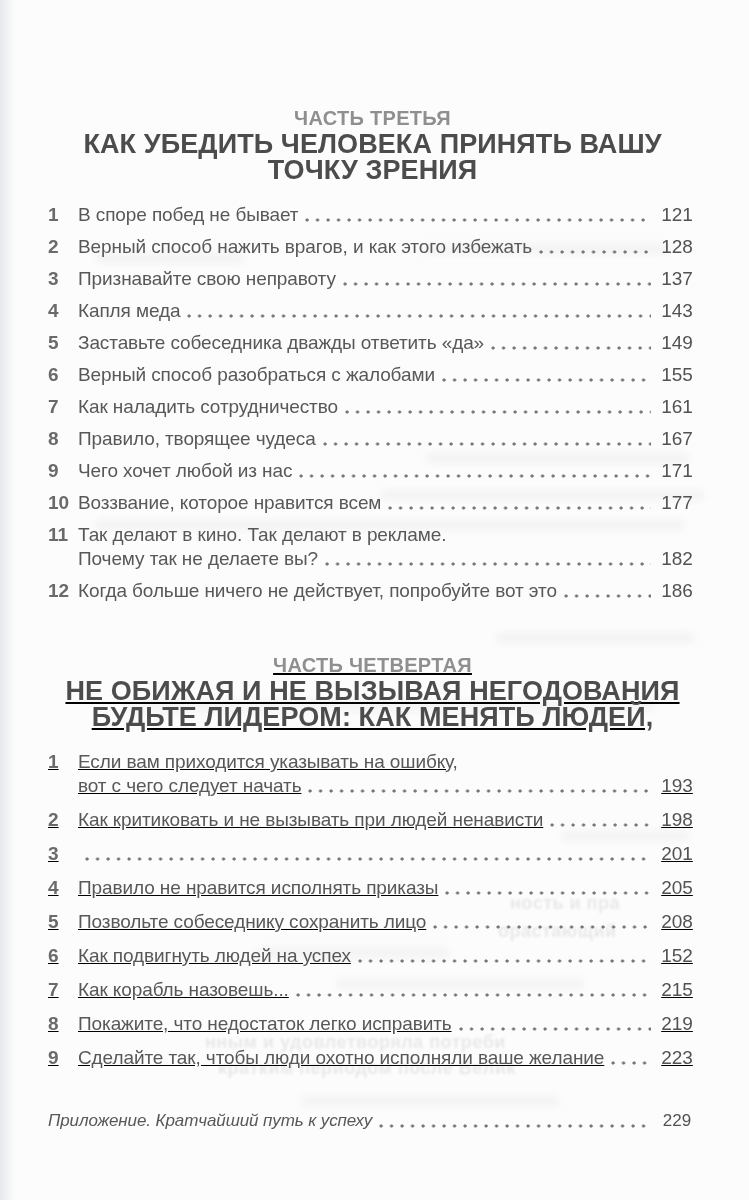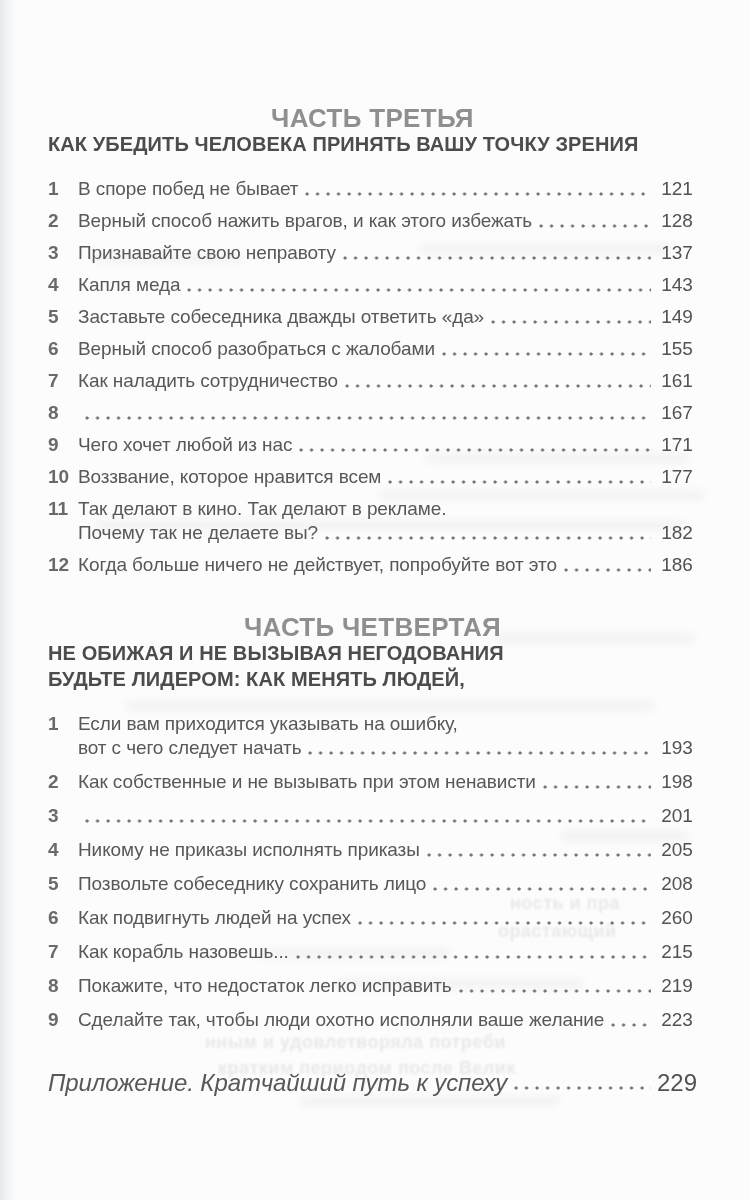--- a/index.html
+++ b/index.html
@@ -10,49 +10,49 @@
     position:relative;overflow:hidden;
   }
   .page{position:absolute;inset:0;}
   .gutter{
     position:absolute;left:0;top:0;bottom:0;width:16px;
     background:linear-gradient(90deg,#e7e8ec 0%,#f3f4f6 55%,rgba(252,252,253,0) 100%);
   }
   .content{position:relative;padding:106px 52px 0 48px;}
 
   .part-label{
-    text-align:center;font-weight:bold;font-size:26px;line-height:25px;
+    text-align:center;font-weight:bold;font-size:20px;line-height:25px;
     color:var(--c-part-label,#8f8f8f);letter-spacing:.3px;
   }
   .section-title{
-    font-weight:bold;font-size:20px;line-height:26px;
+    text-align:center;font-weight:bold;font-size:27px;line-height:26px;
     color:var(--c-section-title,#4c4c4c);margin-bottom:20px;letter-spacing:.1px;
   }
-  .toc-section.loose{margin-top:38px;}
+  .toc-section.loose{margin-top:50px;text-decoration:underline;}
 
   .entry{
     display:flex;margin-bottom:8px;
     color:var(--c-entry-text,#585858);
     font-size:19px;line-height:24px;
   }
   .toc-section.loose .entry{margin-bottom:10px;}
   .num{flex:0 0 30px;font-weight:bold;color:var(--c-entry-number,#6a6a6a);}
   .ebody{flex:1;display:flex;flex-direction:column;min-width:0;}
   .eline{display:flex;}
   .etext{white-space:nowrap;letter-spacing:-0.1px;}
   .dots{
     flex:1 1 auto;min-width:18px;margin:0 6px 0 7px;
     background-image:radial-gradient(circle at 2px 17px, var(--c-dots,#757575) 1.35px, rgba(0,0,0,0) 1.8px);
     background-size:10.5px 24px;background-repeat:repeat;
   }
   .epg{flex:0 0 auto;min-width:40px;text-align:center;color:var(--c-page-number,#525252);}
 
   .appendix{
     display:flex;margin-top:39px;
-    font-size:24px;line-height:24px;color:var(--c-entry-text,#585858);
+    font-size:17px;line-height:24px;color:var(--c-entry-text,#585858);
   }
   .appendix .etext{font-style:italic;}
 
   
   .ghost-layer{position:absolute;inset:0;pointer-events:none;}
   .ghost-frag{
     position:absolute;font-size:18px;font-weight:bold;letter-spacing:.5px;
     color:var(--c-bleedthrough,#8f8173);opacity:.16;filter:blur(1.2px);white-space:nowrap;
   }
   .ghost-stripe{
@@ -161,20 +161,21 @@
                 <span class="etext">Как наладить сотрудничество</span>
                 <span class="dots"></span>
                 <span class="epg">161</span>
               </div>
             </div>
           </div>
           <div class="entry">
             <span class="num">8</span>
             <div class="ebody">
               <div class="eline">
+                <span class="etext">Правило, творящее чудеса</span>
                 <span class="dots"></span>
                 <span class="epg">167</span>
               </div>
             </div>
           </div>
           <div class="entry">
             <span class="num">9</span>
             <div class="ebody">
               <div class="eline">
                 <span class="etext">Чего хочет любой из нас</span>
@@ -233,40 +234,40 @@
                 <span class="etext">вот с чего следует начать</span>
                 <span class="dots"></span>
                 <span class="epg">193</span>
               </div>
             </div>
           </div>
           <div class="entry">
             <span class="num">2</span>
             <div class="ebody">
               <div class="eline">
-                <span class="etext">Как собственные и не вызывать при этом ненависти</span>
+                <span class="etext">Как критиковать и не вызывать при людей ненависти</span>
                 <span class="dots"></span>
                 <span class="epg">198</span>
               </div>
             </div>
           </div>
           <div class="entry">
             <span class="num">3</span>
             <div class="ebody">
               <div class="eline">
                 <span class="dots"></span>
                 <span class="epg">201</span>
               </div>
             </div>
           </div>
           <div class="entry">
             <span class="num">4</span>
             <div class="ebody">
               <div class="eline">
-                <span class="etext">Никому не приказы исполнять приказы</span>
+                <span class="etext">Правило не нравится исполнять приказы</span>
                 <span class="dots"></span>
                 <span class="epg">205</span>
               </div>
             </div>
           </div>
           <div class="entry">
             <span class="num">5</span>
             <div class="ebody">
               <div class="eline">
                 <span class="etext">Позвольте собеседнику сохранить лицо</span>
@@ -274,21 +275,21 @@
                 <span class="epg">208</span>
               </div>
             </div>
           </div>
           <div class="entry">
             <span class="num">6</span>
             <div class="ebody">
               <div class="eline">
                 <span class="etext">Как подвигнуть людей на успех</span>
                 <span class="dots"></span>
-                <span class="epg">260</span>
+                <span class="epg">152</span>
               </div>
             </div>
           </div>
           <div class="entry">
             <span class="num">7</span>
             <div class="ebody">
               <div class="eline">
                 <span class="etext">Как корабль назовешь...</span>
                 <span class="dots"></span>
                 <span class="epg">215</span>

